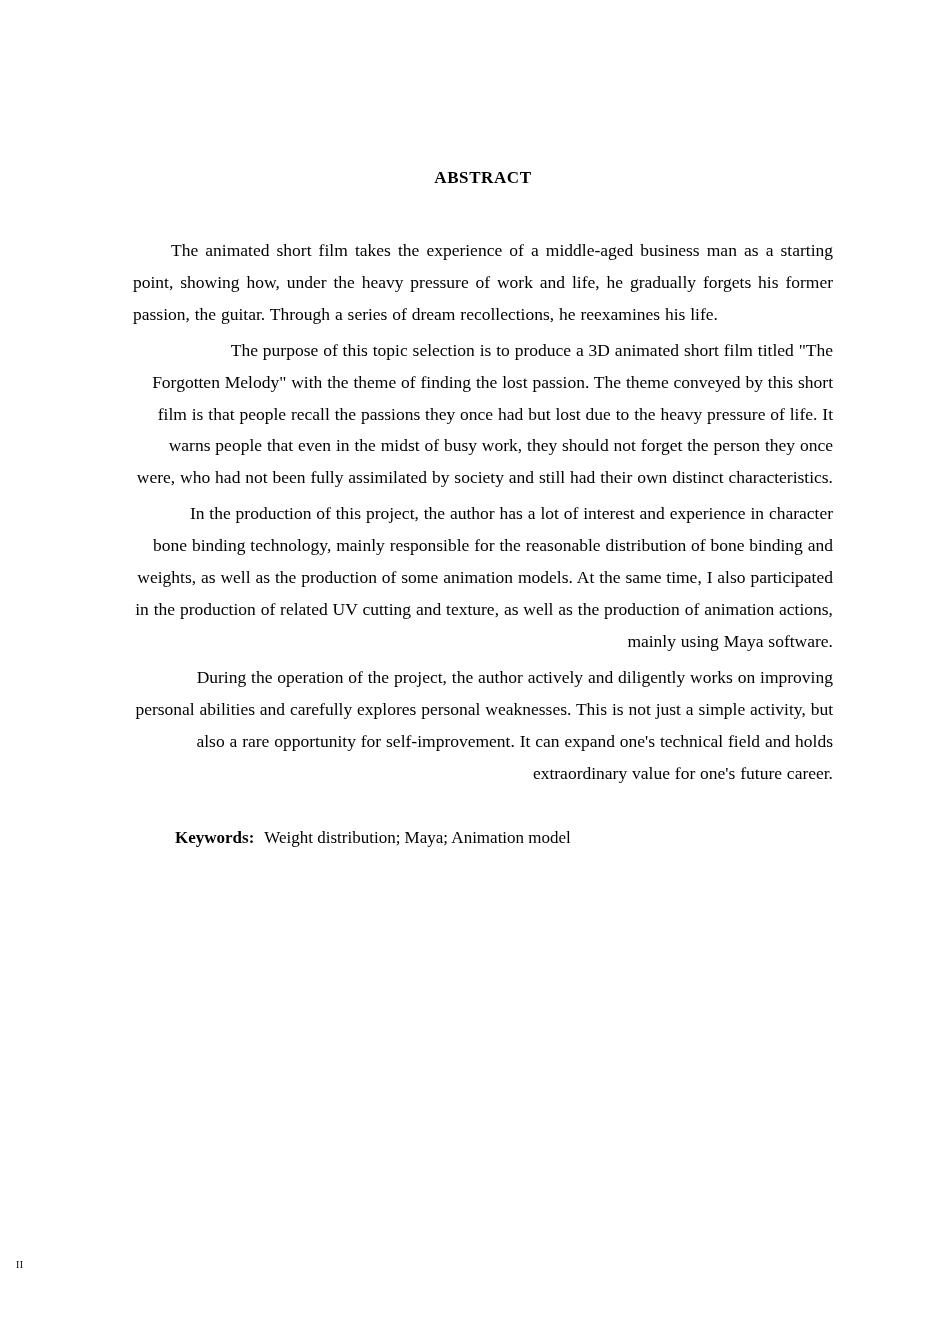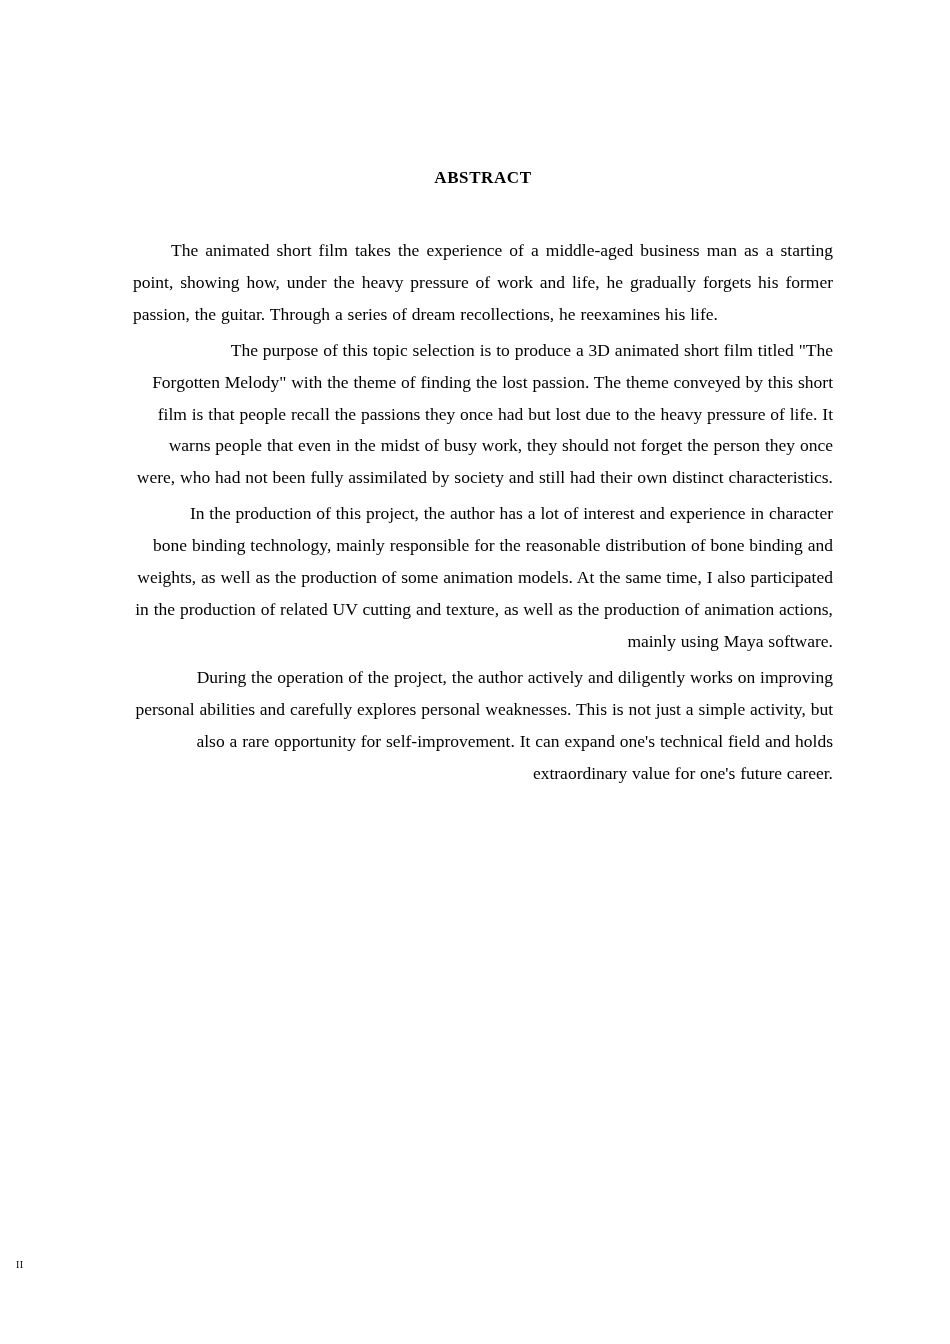--- a/index.html
+++ b/index.html
@@ -68,17 +68,20 @@
     <h1 class="doc-title">ABSTRACT</h1>
 
     <p class="para justified">The animated short film takes the experience of a middle-aged business man as a starting point, showing how, under the heavy pressure of work and life, he gradually forgets his former passion, the guitar. Through a series of dream recollections, he reexamines his life.</p>
 
     <p class="para">The purpose of this topic selection is to produce a 3D animated short film titled "The Forgotten Melody" with the theme of finding the lost passion. The theme conveyed by this short film is that people recall the passions they once had but lost due to the heavy pressure of life. It warns people that even in the midst of busy work, they should not forget the person they once were, who had not been fully assimilated by society and still had their own distinct characteristics.</p>
 
     <p class="para">In the production of this project, the author has a lot of interest and experience in character bone binding technology, mainly responsible for the reasonable distribution of bone binding and weights, as well as the production of some animation models. At the same time, I also participated in the production of related UV cutting and texture, as well as the production of animation actions, mainly using Maya software.</p>
 
     <p class="para">During the operation of the project, the author actively and diligently works on improving personal abilities and carefully explores personal weaknesses. This is not just a simple activity, but also a rare opportunity for self-improvement. It can expand one's technical field and holds extraordinary value for one's future career.</p>
 
+    <p class="keywords">
+      <span class="keywords-label">Keywords:</span><span>Weight distribution; Maya; Animation model</span>
+    </p>
 
   </div>
 
   <div class="page-number">II</div>
 </div>
 
 </body></html>

